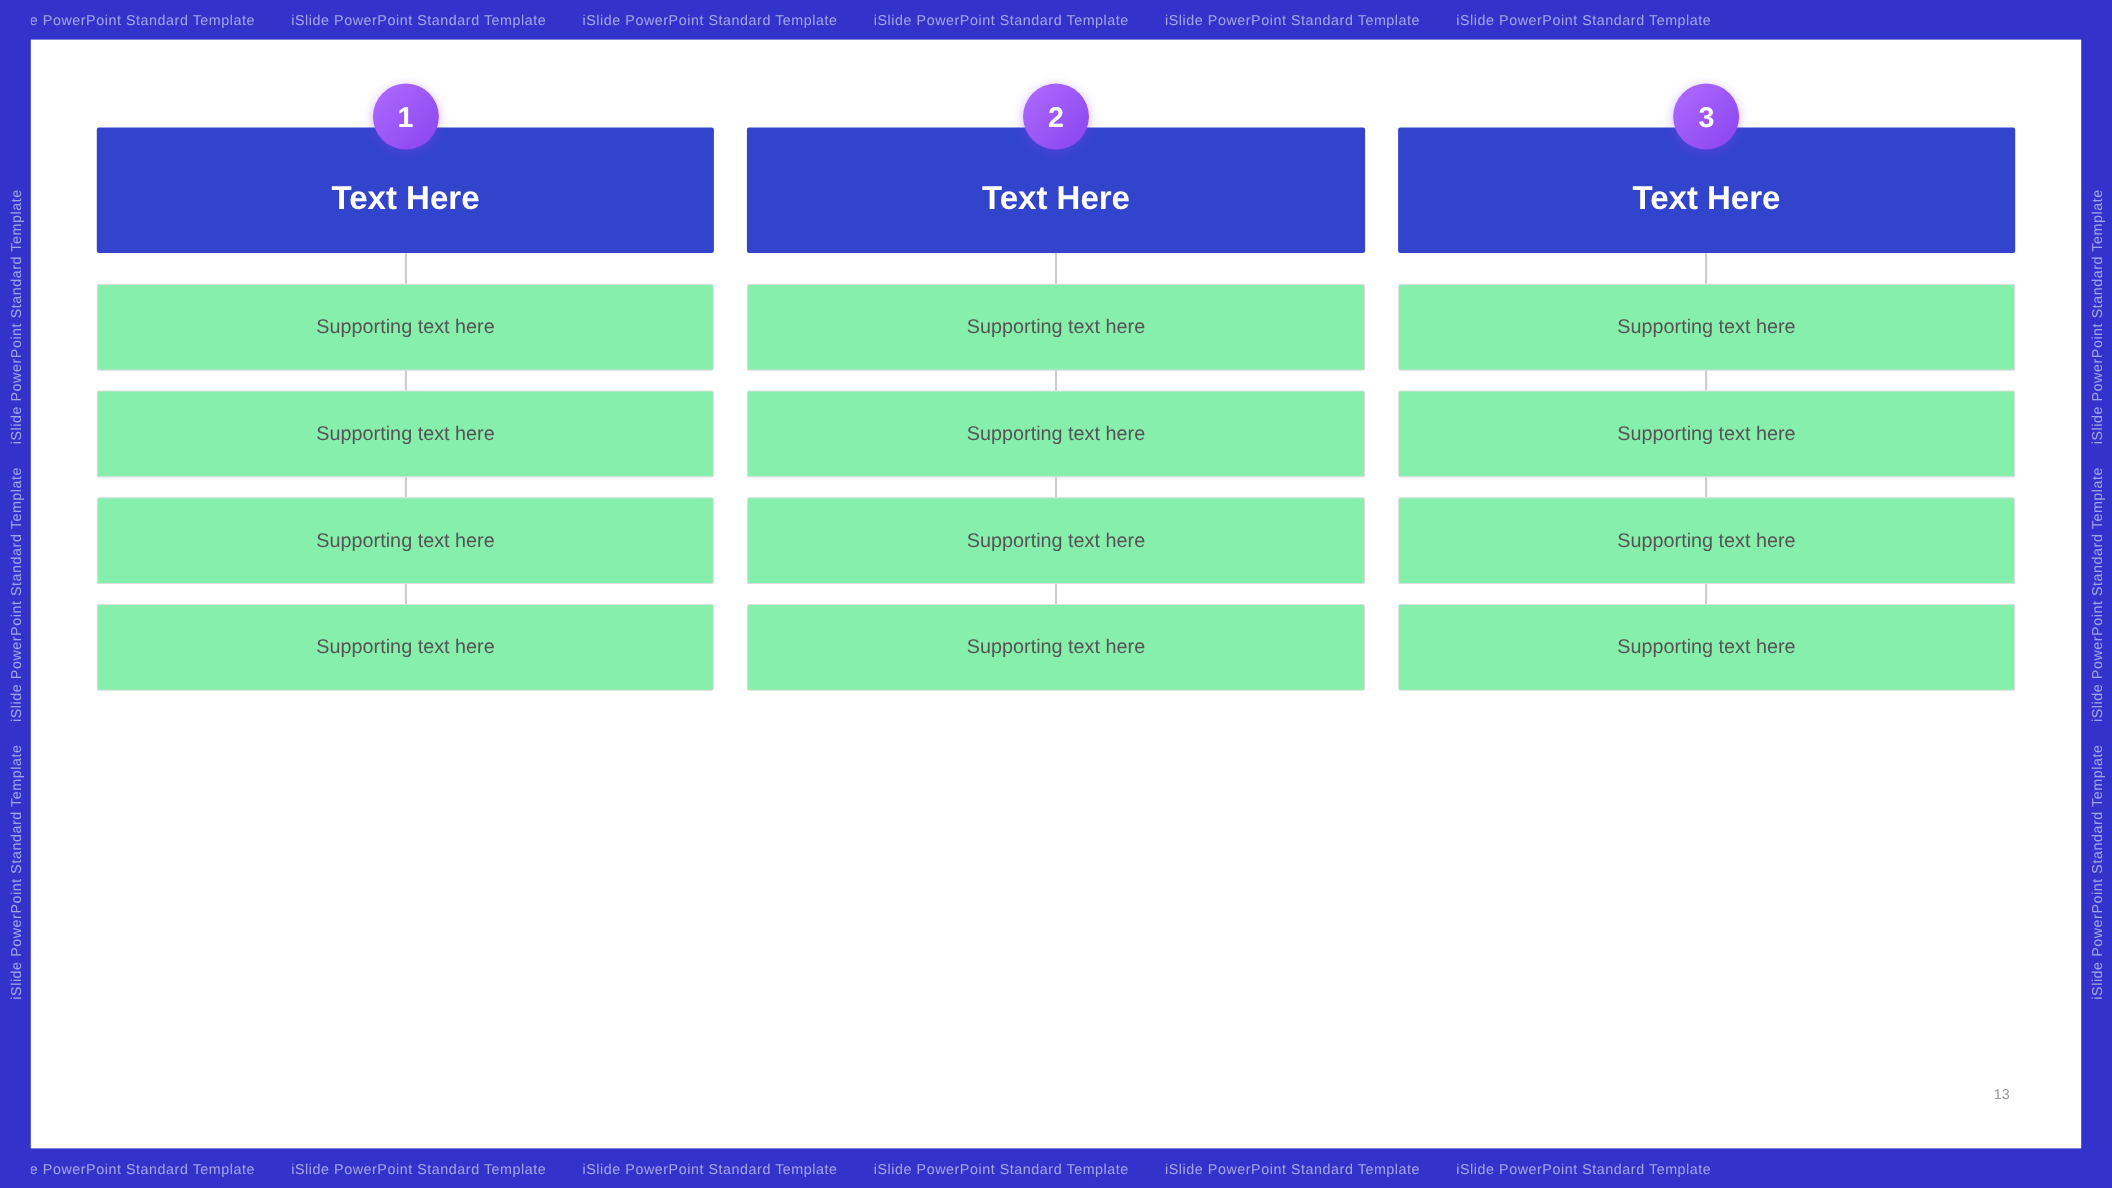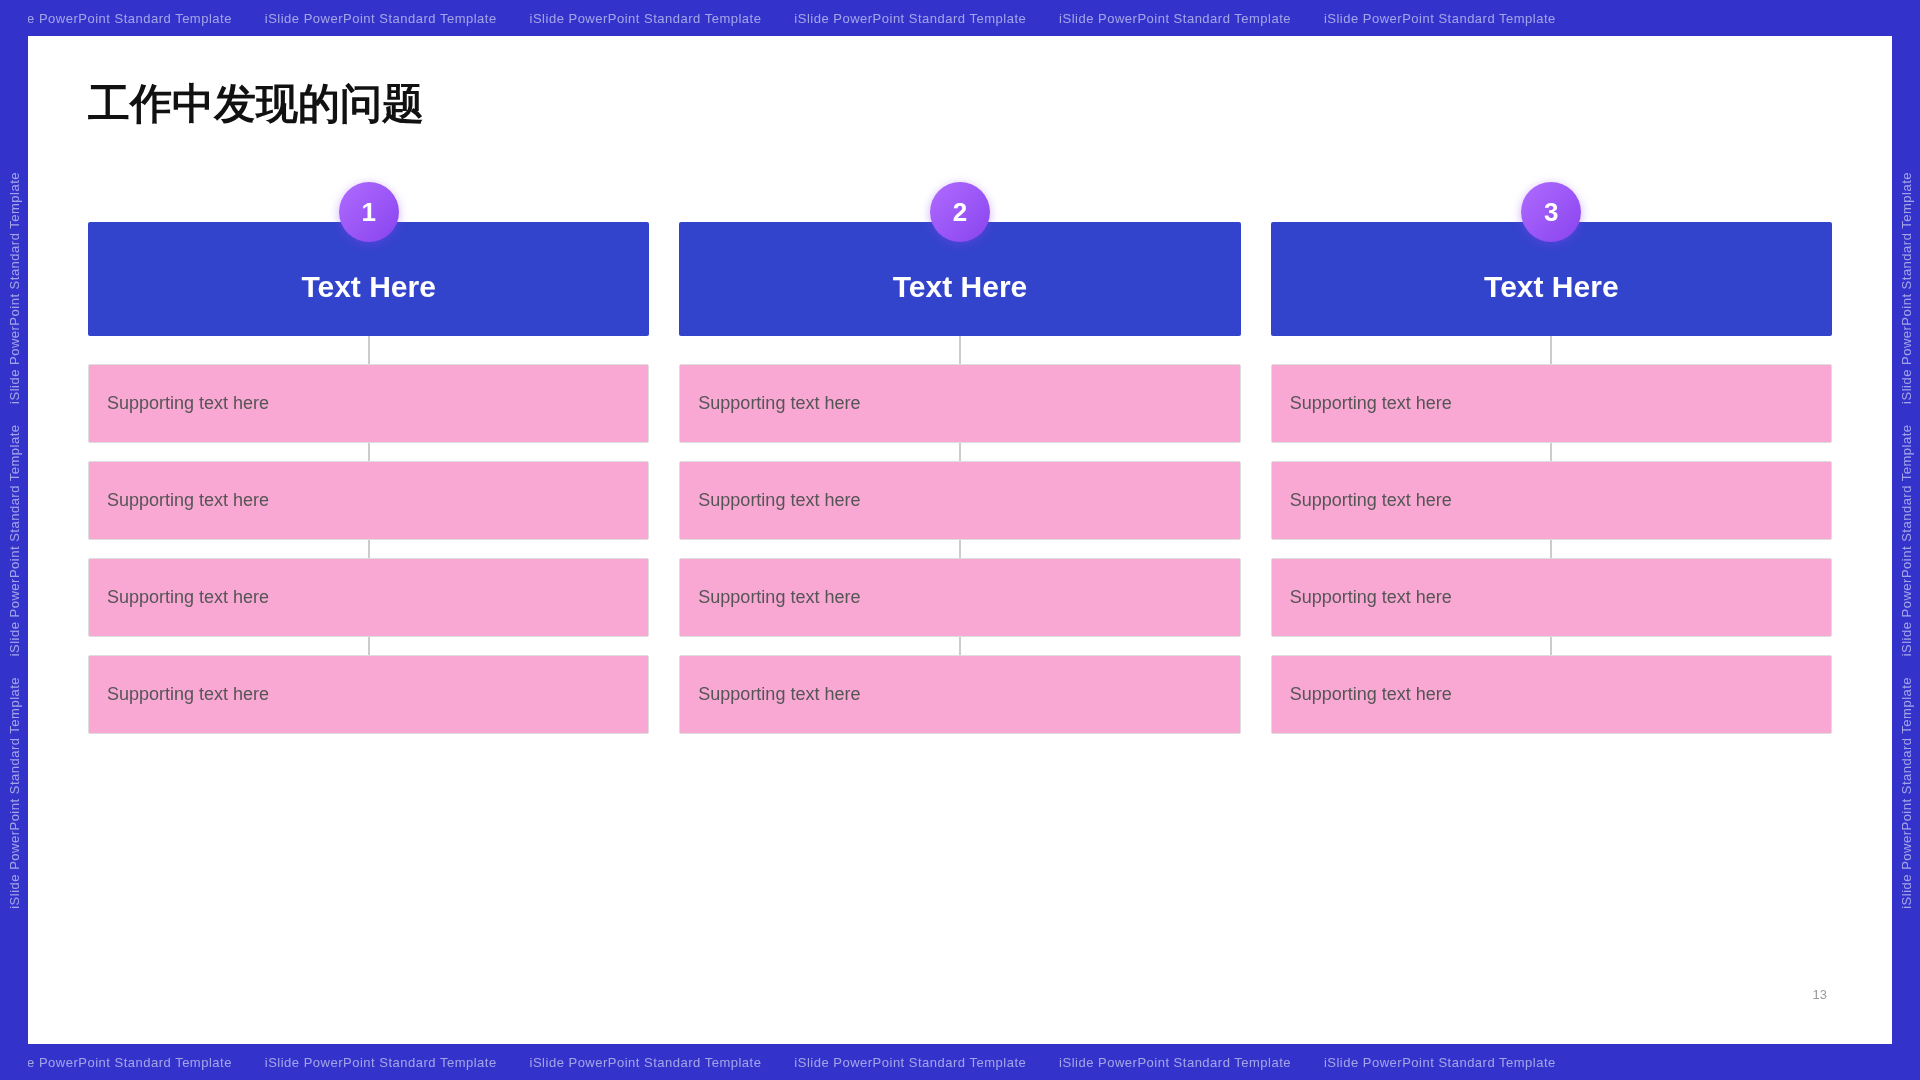--- a/index.html
+++ b/index.html
@@ -129,23 +129,24 @@
       height: 28px;
       background: #ccc;
     }
 
     
     .card {
       width: 100%;
       border: 1.5px solid #ddd;
       border-radius: 2px;
       padding: 28px 18px;
+      text-align: center;
       font-size: 18px;
       color: #555;
-      background: #f9a8d4;
+      background: #86efac;
     }
 
     
     .card-connector {
       width: 2px;
       height: 18px;
       background: #ccc;
     }
 
     
@@ -172,21 +173,20 @@
 <div class="watermark-side left">
   <span>iSlide PowerPoint Standard Template &nbsp;&nbsp;&nbsp; iSlide PowerPoint Standard Template &nbsp;&nbsp;&nbsp; iSlide PowerPoint Standard Template</span>
 </div>
 
 <div class="watermark-side right">
   <span>iSlide PowerPoint Standard Template &nbsp;&nbsp;&nbsp; iSlide PowerPoint Standard Template &nbsp;&nbsp;&nbsp; iSlide PowerPoint Standard Template</span>
 </div>
 
 <div class="main-content">
 
-  <h1 class="page-title">工作中发现的问题</h1>
 
   <div class="columns" id="columns-container">
 
   <div class="column">
         <div class="badge">1</div>
         <div class="header-box">Text Here</div>
         <div class="connector"></div>
         <div class="card">Supporting text here</div>
         <div class="card-connector"></div>
         <div class="card">Supporting text here</div>

